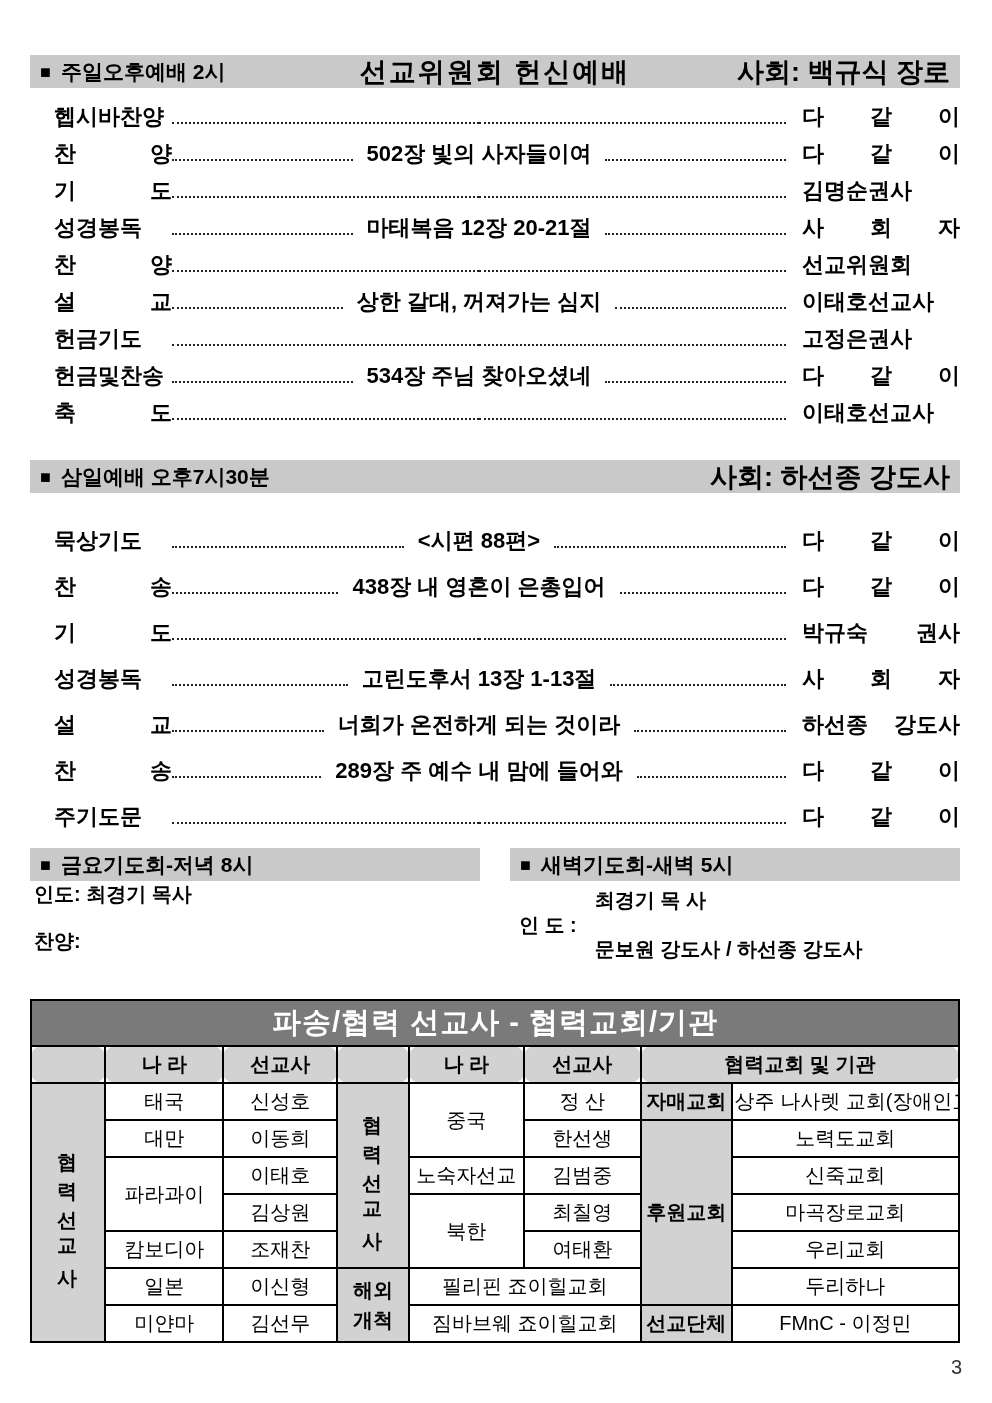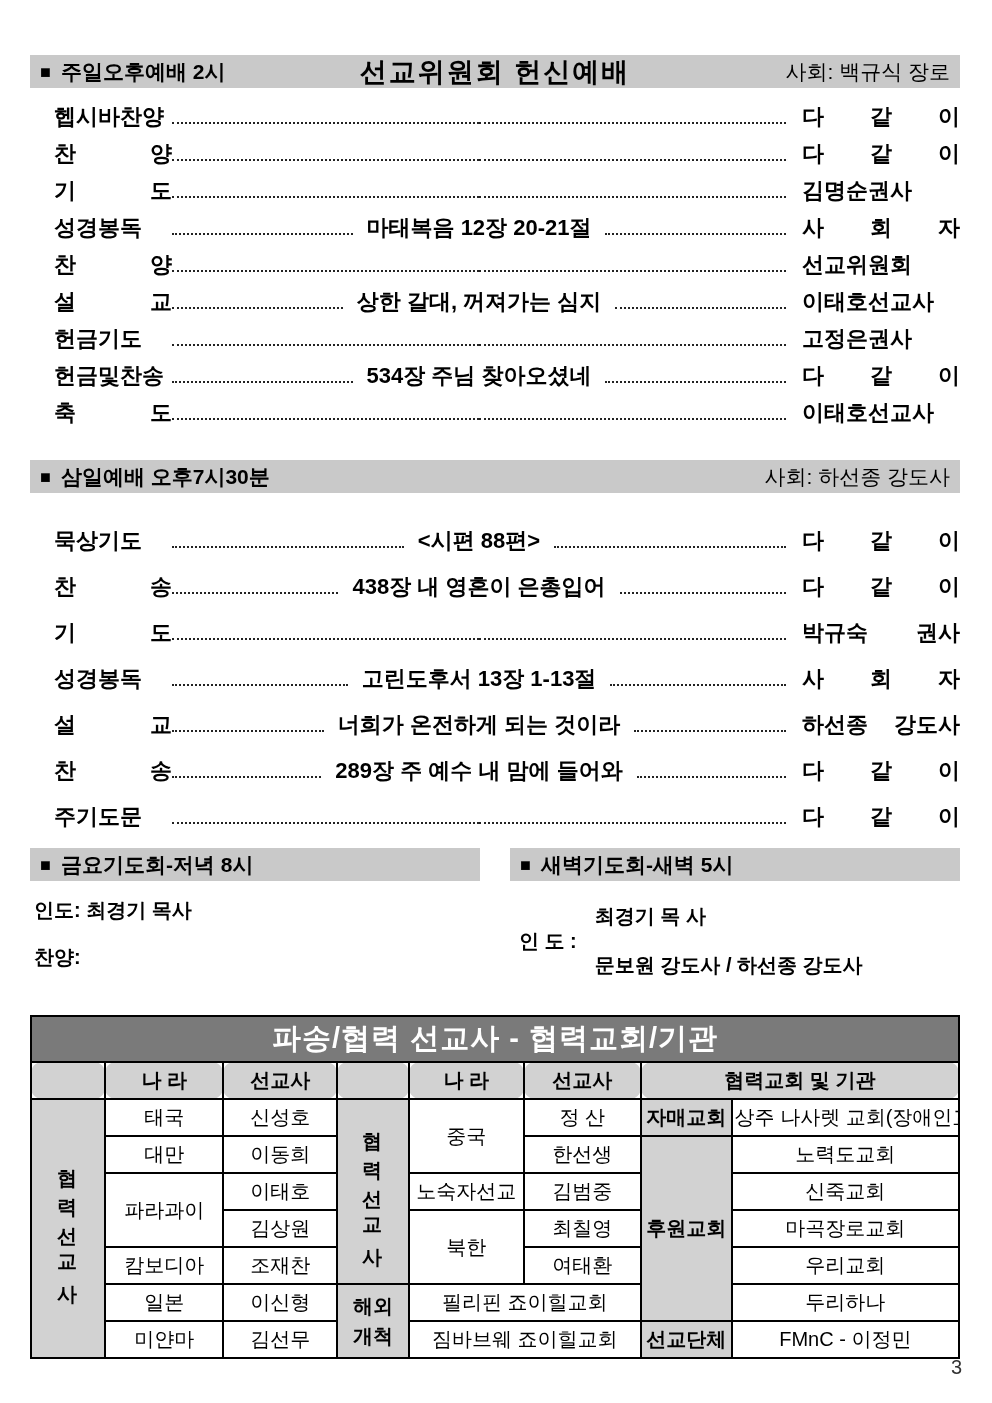--- a/index.html
+++ b/index.html
@@ -4,40 +4,40 @@
 <style>
   html,body{margin:0;padding:0;background:#fff;}
   body{font-family:"Liberation Sans","DejaVu Sans",sans-serif;color:#000;}
   .page{width:992px;height:1403px;position:relative;box-sizing:border-box;padding:55px 32px 0 30px;background:#fff;overflow:hidden;}
 
   
   .bar{background:#c9c9c9;height:33px;display:flex;align-items:center;position:relative;padding:0 10px;box-sizing:border-box;}
   .bar .bleft{font-weight:bold;font-size:21px;display:flex;align-items:center;gap:10px;white-space:nowrap;}
   .bullet{font-size:18px;line-height:1;}
   .bar .bcenter{position:absolute;left:50%;transform:translateX(-50%);font-weight:bold;font-size:27px;letter-spacing:2px;white-space:nowrap;}
-  .bar .bright{margin-left:auto;font-weight:normal;font-size:21px;white-space:nowrap;text-align:center;}
+  .bar .bright{margin-left:auto;font-weight:bold;font-size:27px;white-space:nowrap;text-align:center;}
 
   
   .rows{padding-left:24px;}
   .rows.s1{margin-top:10px;}
   .rows.s2{margin-top:25px;}
   .prow{display:flex;align-items:center;height:37px;justify-content:center;}
   .s2 .prow{height:46px;}
   .pitem{flex:0 0 118px;font-weight:bold;font-size:22px;text-align:left;text-align-last:justify;text-justify:inter-character;white-space:nowrap;}
   .leader{flex:1 1 0;height:12px;border-bottom:2px dotted #222;min-width:10px;}
   .pcenter{font-weight:bold;font-size:22px;padding:0 14px;white-space:nowrap;}
   .pcenter:empty{display:none;padding:0;}
   .pby{flex:0 0 158px;margin-left:16px;font-weight:bold;font-size:22px;text-align:left;text-align-last:justify;text-justify:inter-character;white-space:nowrap;}
 
   .bar2{margin-top:29px;}
 
   
   .minibars{display:flex;gap:30px;margin-top:8px;}
   .minibar{flex:1 1 0;}
-  .minibodies{display:flex;gap:30px;margin-top:16px;height:88px;}
+  .minibodies{display:flex;gap:30px;height:88px;}
   .fri-body{flex:1 1 0;display:flex;flex-direction:column;gap:20px;font-weight:bold;font-size:20px;padding-left:4px;}
   .dawn-body{flex:1 1 0;display:flex;align-items:center;gap:18px;font-weight:bold;font-size:20px;padding-left:14px;}
   .dawn-lines{display:flex;flex-direction:column;gap:22px;}
 
   
   .mtable{width:100%;border-collapse:collapse;margin-top:30px;table-layout:fixed;}
   .mtable th,.mtable td{border:2px solid #000;font-size:20px;text-align:center;vertical-align:middle;height:37px;box-sizing:border-box;padding:0 2px;overflow:hidden;}
   .title-row th{background:#7a7a7a;color:#ffffff;font-size:29px;font-weight:bold;height:46px;letter-spacing:1px;}
   .hdr th{background:#d2d2d2;font-weight:bold;border-radius:11px;}
   .glabel{background:#d2d2d2;font-weight:bold;}
@@ -65,20 +65,21 @@
     <div class="prow">
       <span class="pitem">헵시바찬양</span>
       <span class="leader"></span>
 
       <span class="leader"></span>
       <span class="pby">다 같 이</span>
     </div>
     <div class="prow">
       <span class="pitem">찬 양</span>
       <span class="leader"></span>
+      <span class="pcenter">502장 빛의 사자들이여</span>
       <span class="leader"></span>
       <span class="pby">다 같 이</span>
     </div>
     <div class="prow">
       <span class="pitem">기 도</span>
       <span class="leader"></span>
 
       <span class="leader"></span>
       <span class="pby">김명순권사</span>
     </div>

